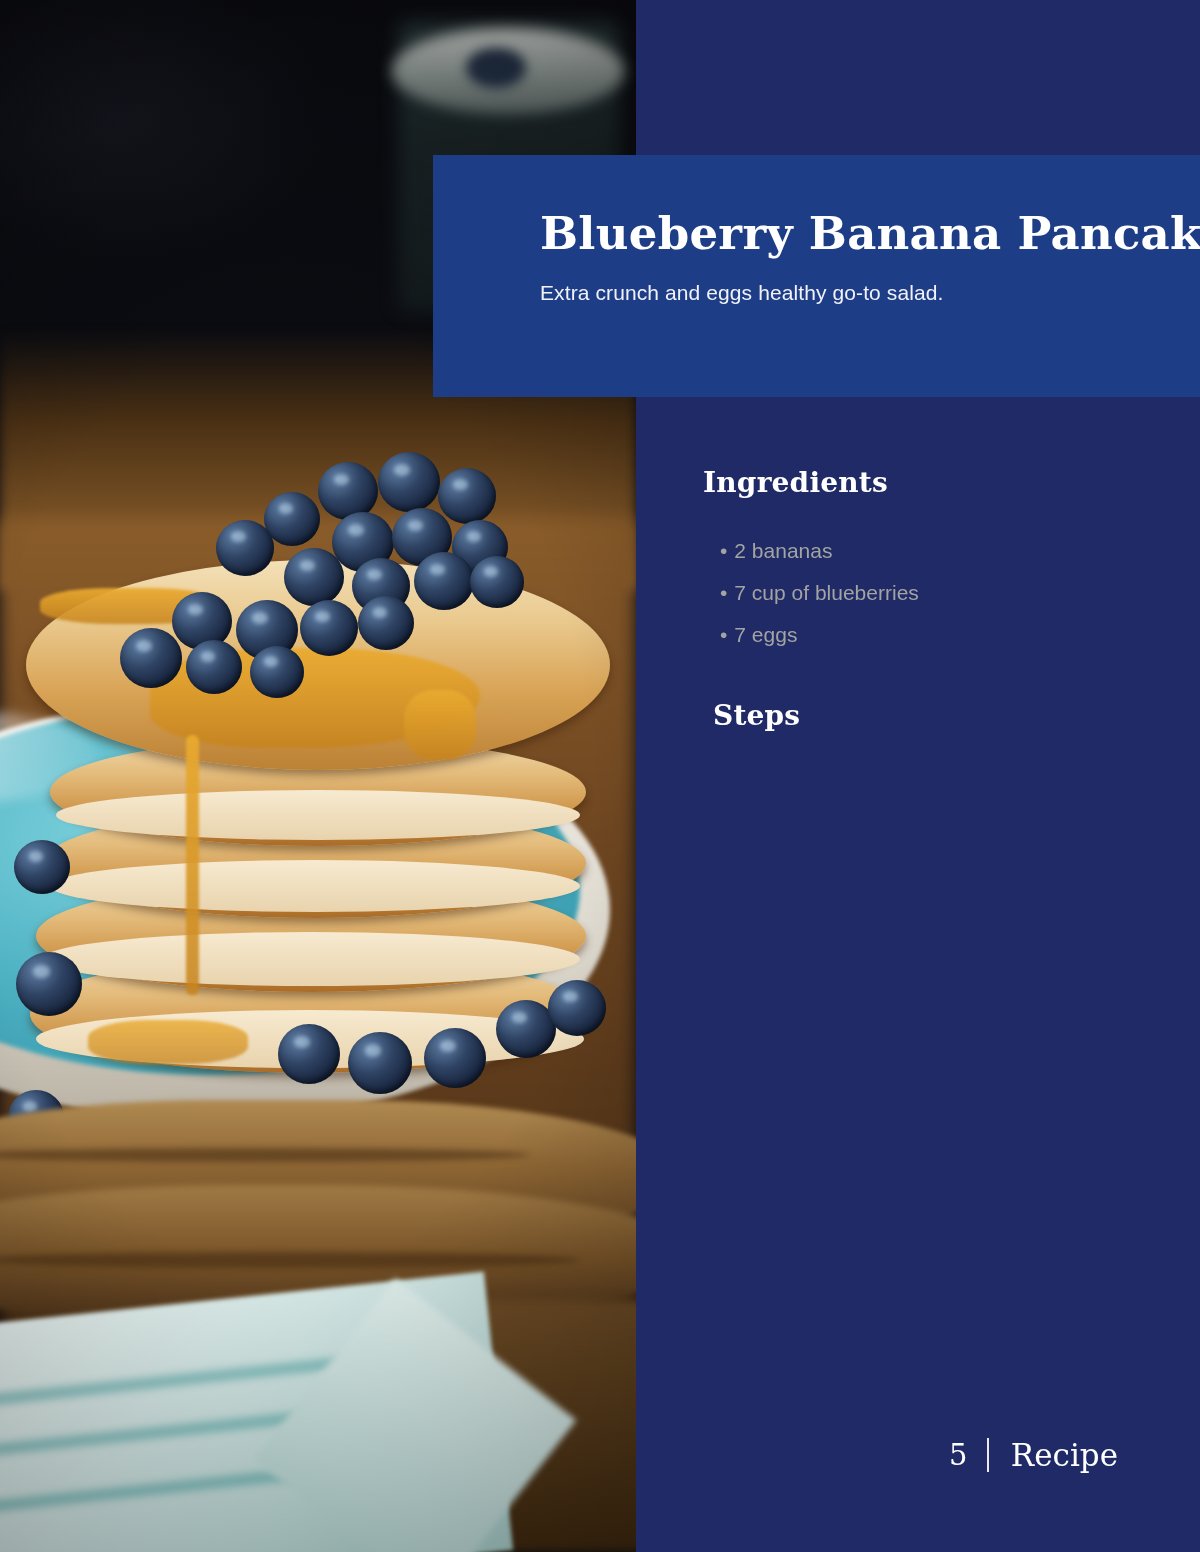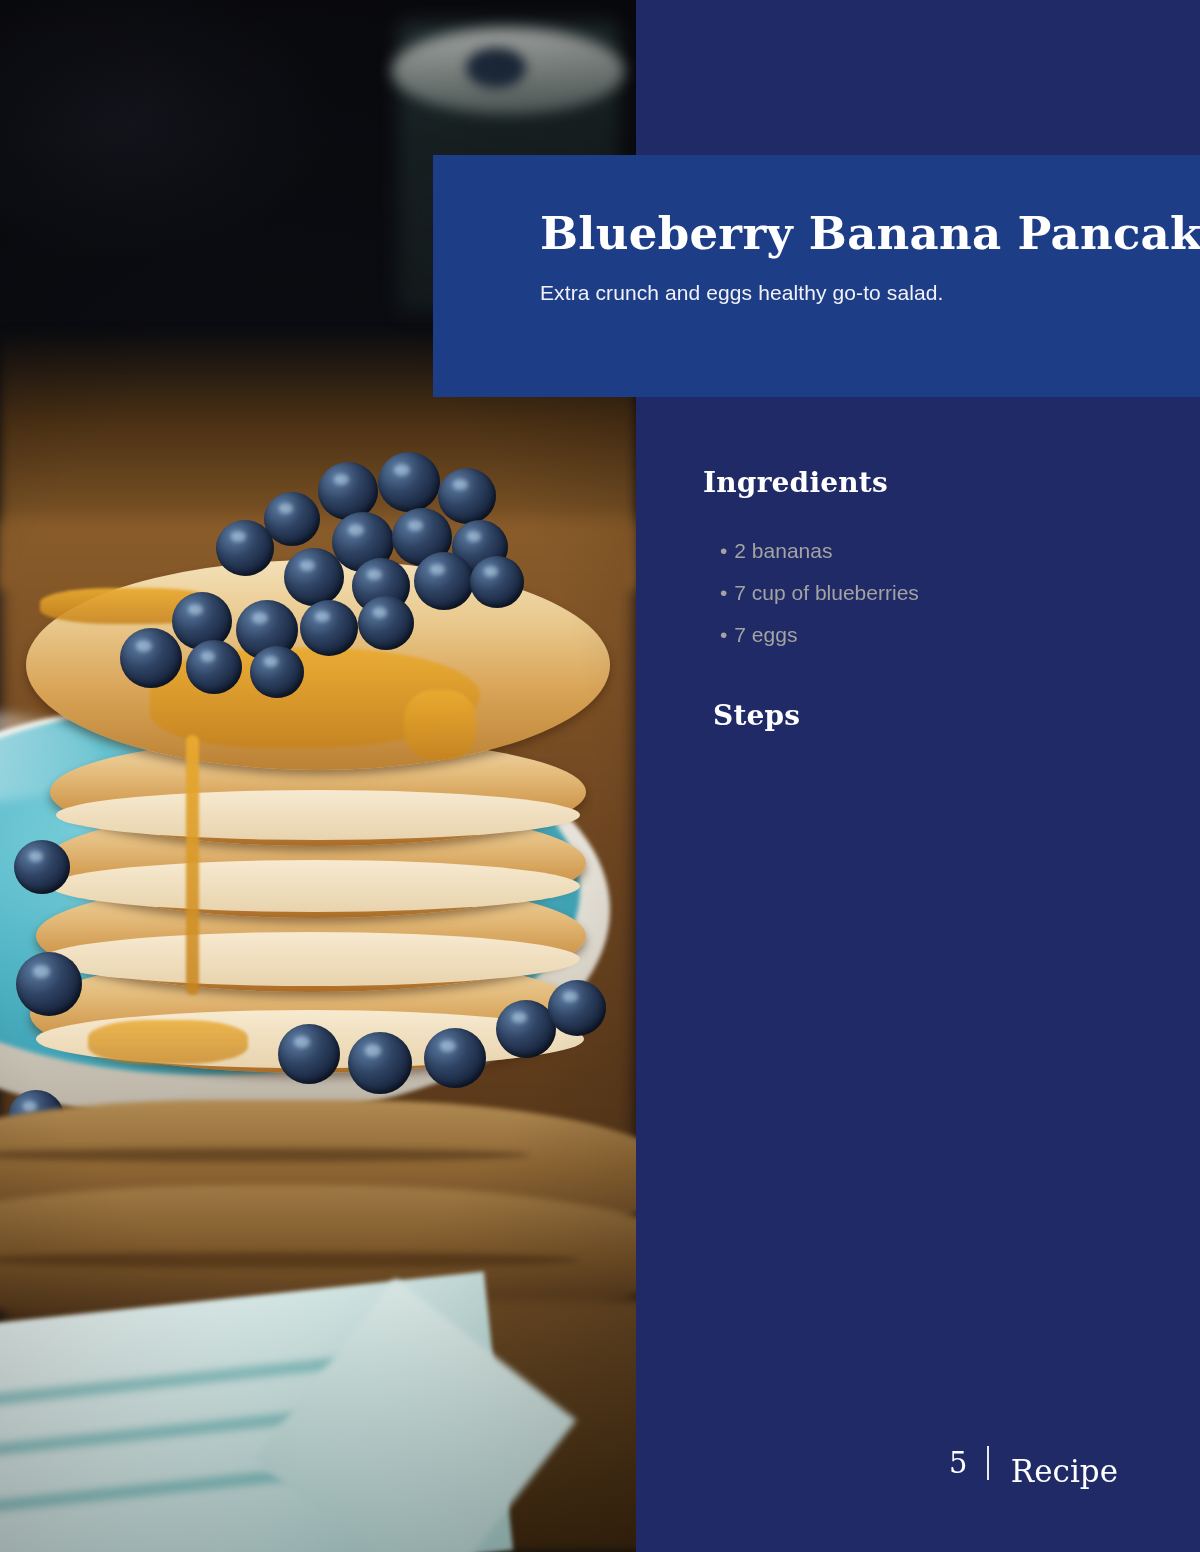--- a/index.html
+++ b/index.html
@@ -275,21 +275,21 @@
     color: #ffffff;
   }
   #page-number { font-size: 29px; }
   #footer-divider {
     width: 1.5px;
     height: 34px;
     background: #ffffff;
     margin: 0 22px 0 20px;
     opacity: .9;
   }
-  #footer-label { font-size: 31px; margin-top: 16px; }
+  #footer-label { font-size: 31px; }
 </style>
 </head>
 <body>
 
 <div id="page">
 
   <div id="photo">
     <div class="ph-dark"></div>
     <div class="ph-jar"></div>
     <div class="ph-jar-lid"></div>

